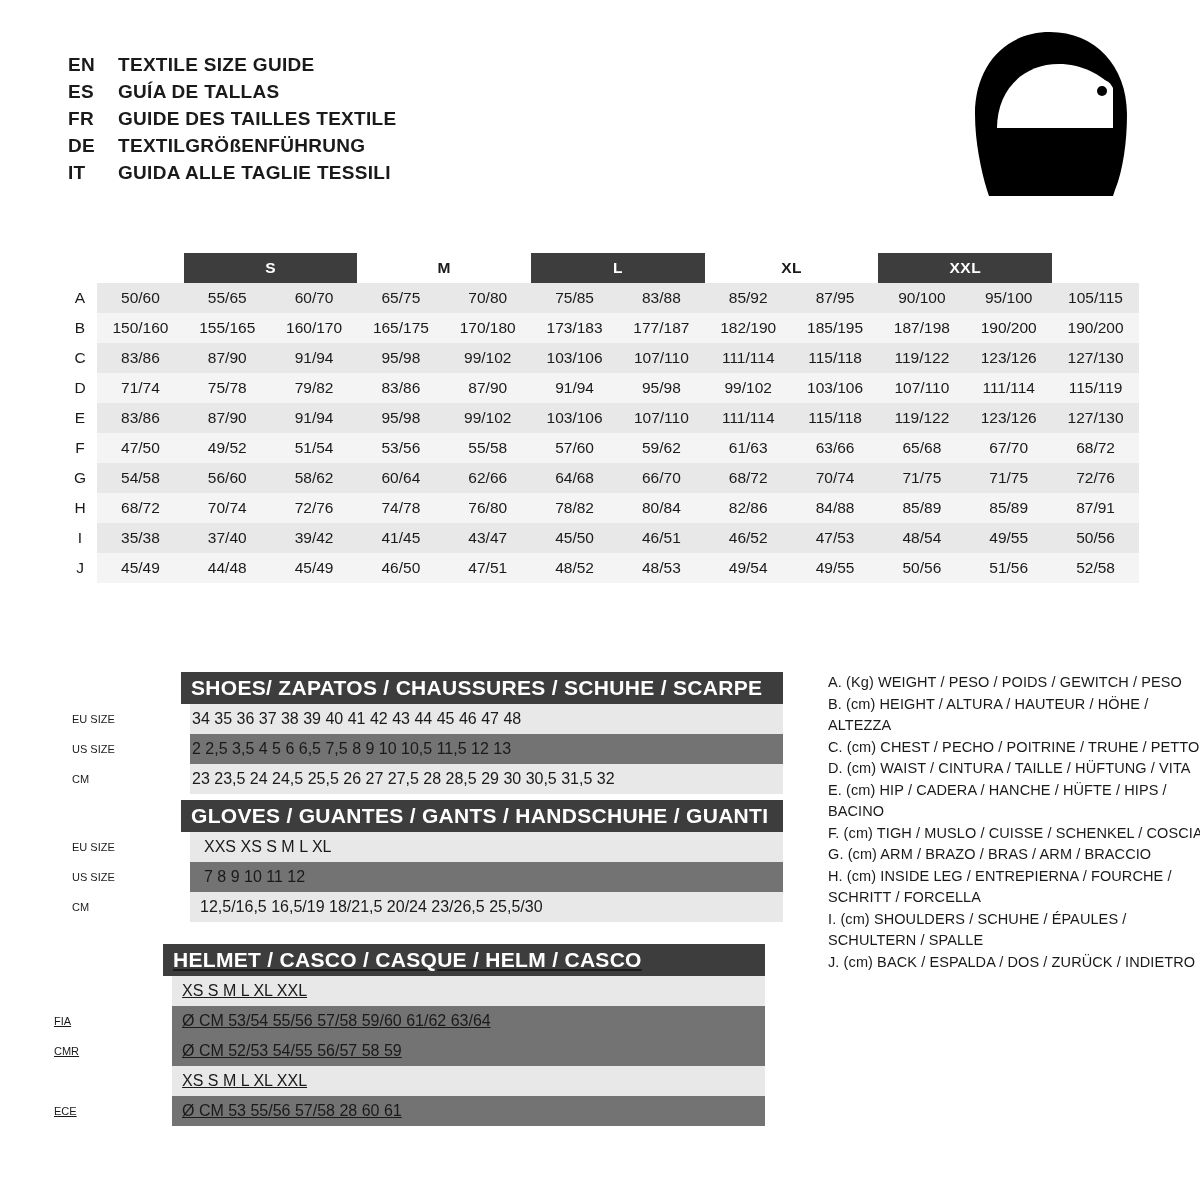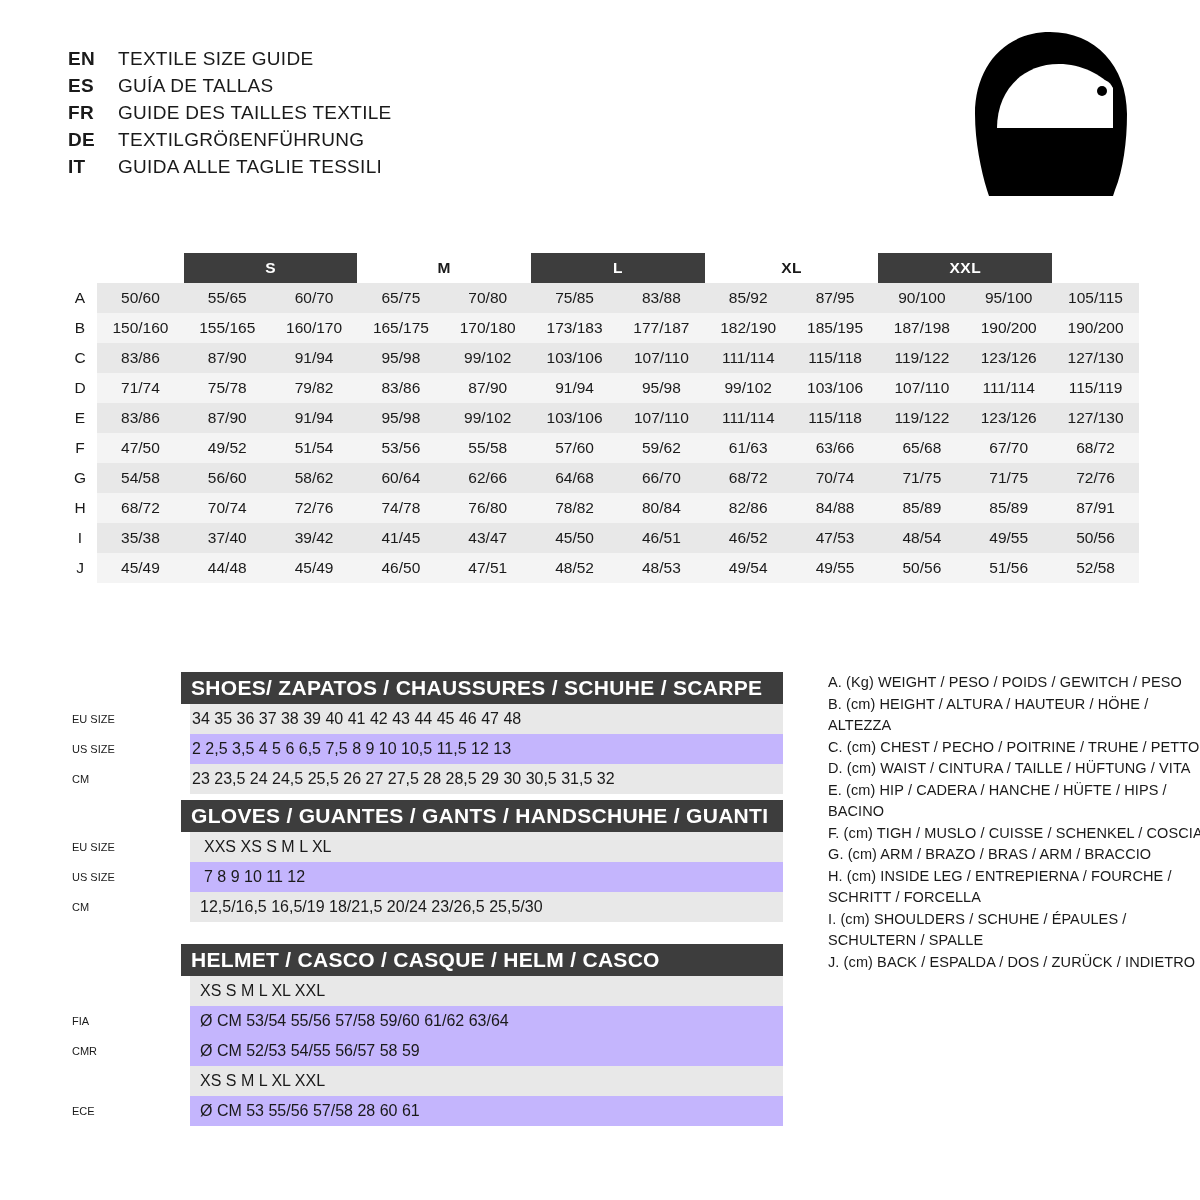--- a/index.html
+++ b/index.html
@@ -13,37 +13,37 @@
     font-family: "Liberation Sans", sans-serif;
     color: #1a1a1a;
     position: relative;
     overflow: hidden;
   }
 
   
   #header {
     position: absolute;
     left: 68px;
-    top: 48px;
+    top: 54px;
     width: 700px;
   }
   .hdr-row {
     display: flex;
     align-items: baseline;
     height: 27px;
   }
   .hdr-lang {
     width: 50px;
     font-size: 19px;
     font-weight: bold;
     letter-spacing: .3px;
   }
   .hdr-text {
     font-size: 19px;
-    font-weight: normal;
+    font-weight: bold;
     letter-spacing: .3px;
   }
 
   
   #helmet-logo {
     position: absolute;
     right: 62px;
     top: 30px;
     width: 175px;
     height: 180px;
@@ -130,21 +130,21 @@
     white-space: nowrap;
   }
   .sub-table td.lbl {
     width: 118px;
     background: #ffffff;
     font-weight: normal;
     font-size: 11px;
     padding-left: 4px;
   }
   .sub-table tr.shade td { background: #e8e8e8; }
-  .sub-table tr.shade-light td { background: #c4b5fd; }
+  .sub-table tr.shade-light td { background: #737373; }
   .sub-table tr.shade td.lbl,
   .sub-table tr.shade-light td.lbl { background: #ffffff; }
   .sub-table td.val {
     text-align: left;
     padding-left: 2px;
   }
 
   
   #legend {
     position: absolute;
@@ -392,21 +392,21 @@
       <td class="val" style="padding-left:14px;">  7            8            9           10           11           12</td>
     </tr>
     <tr class="shade">
       <td class="lbl">CM</td>
       <td class="val" style="padding-left:10px;">12,5/16,5  16,5/19   18/21,5   20/24   23/26,5   25,5/30</td>
     </tr>
   </tbody>
     </table>
 </div>
 
-<div class="block" style="left:68px; top:944px; width:715px;">
+<div class="block" style="left:50px; top:944px; width:715px;text-decoration:underline;">
   <div class="block-title" style="margin-left:113px; width:calc(100% - 123px);">HELMET / CASCO / CASQUE / HELM / CASCO</div>
   <table class="sub-table">
     <tbody>
         <tr class="shade">
       <td class="lbl"></td>
       <td class="val" style="padding-left:10px;">            XS          S           M           L           XL         XXL</td>
     </tr>
     <tr class="shade-light">
       <td class="lbl">FIA</td>
       <td class="val" style="padding-left:10px;">Ø CM    53/54    55/56    57/58    59/60   61/62    63/64</td>

